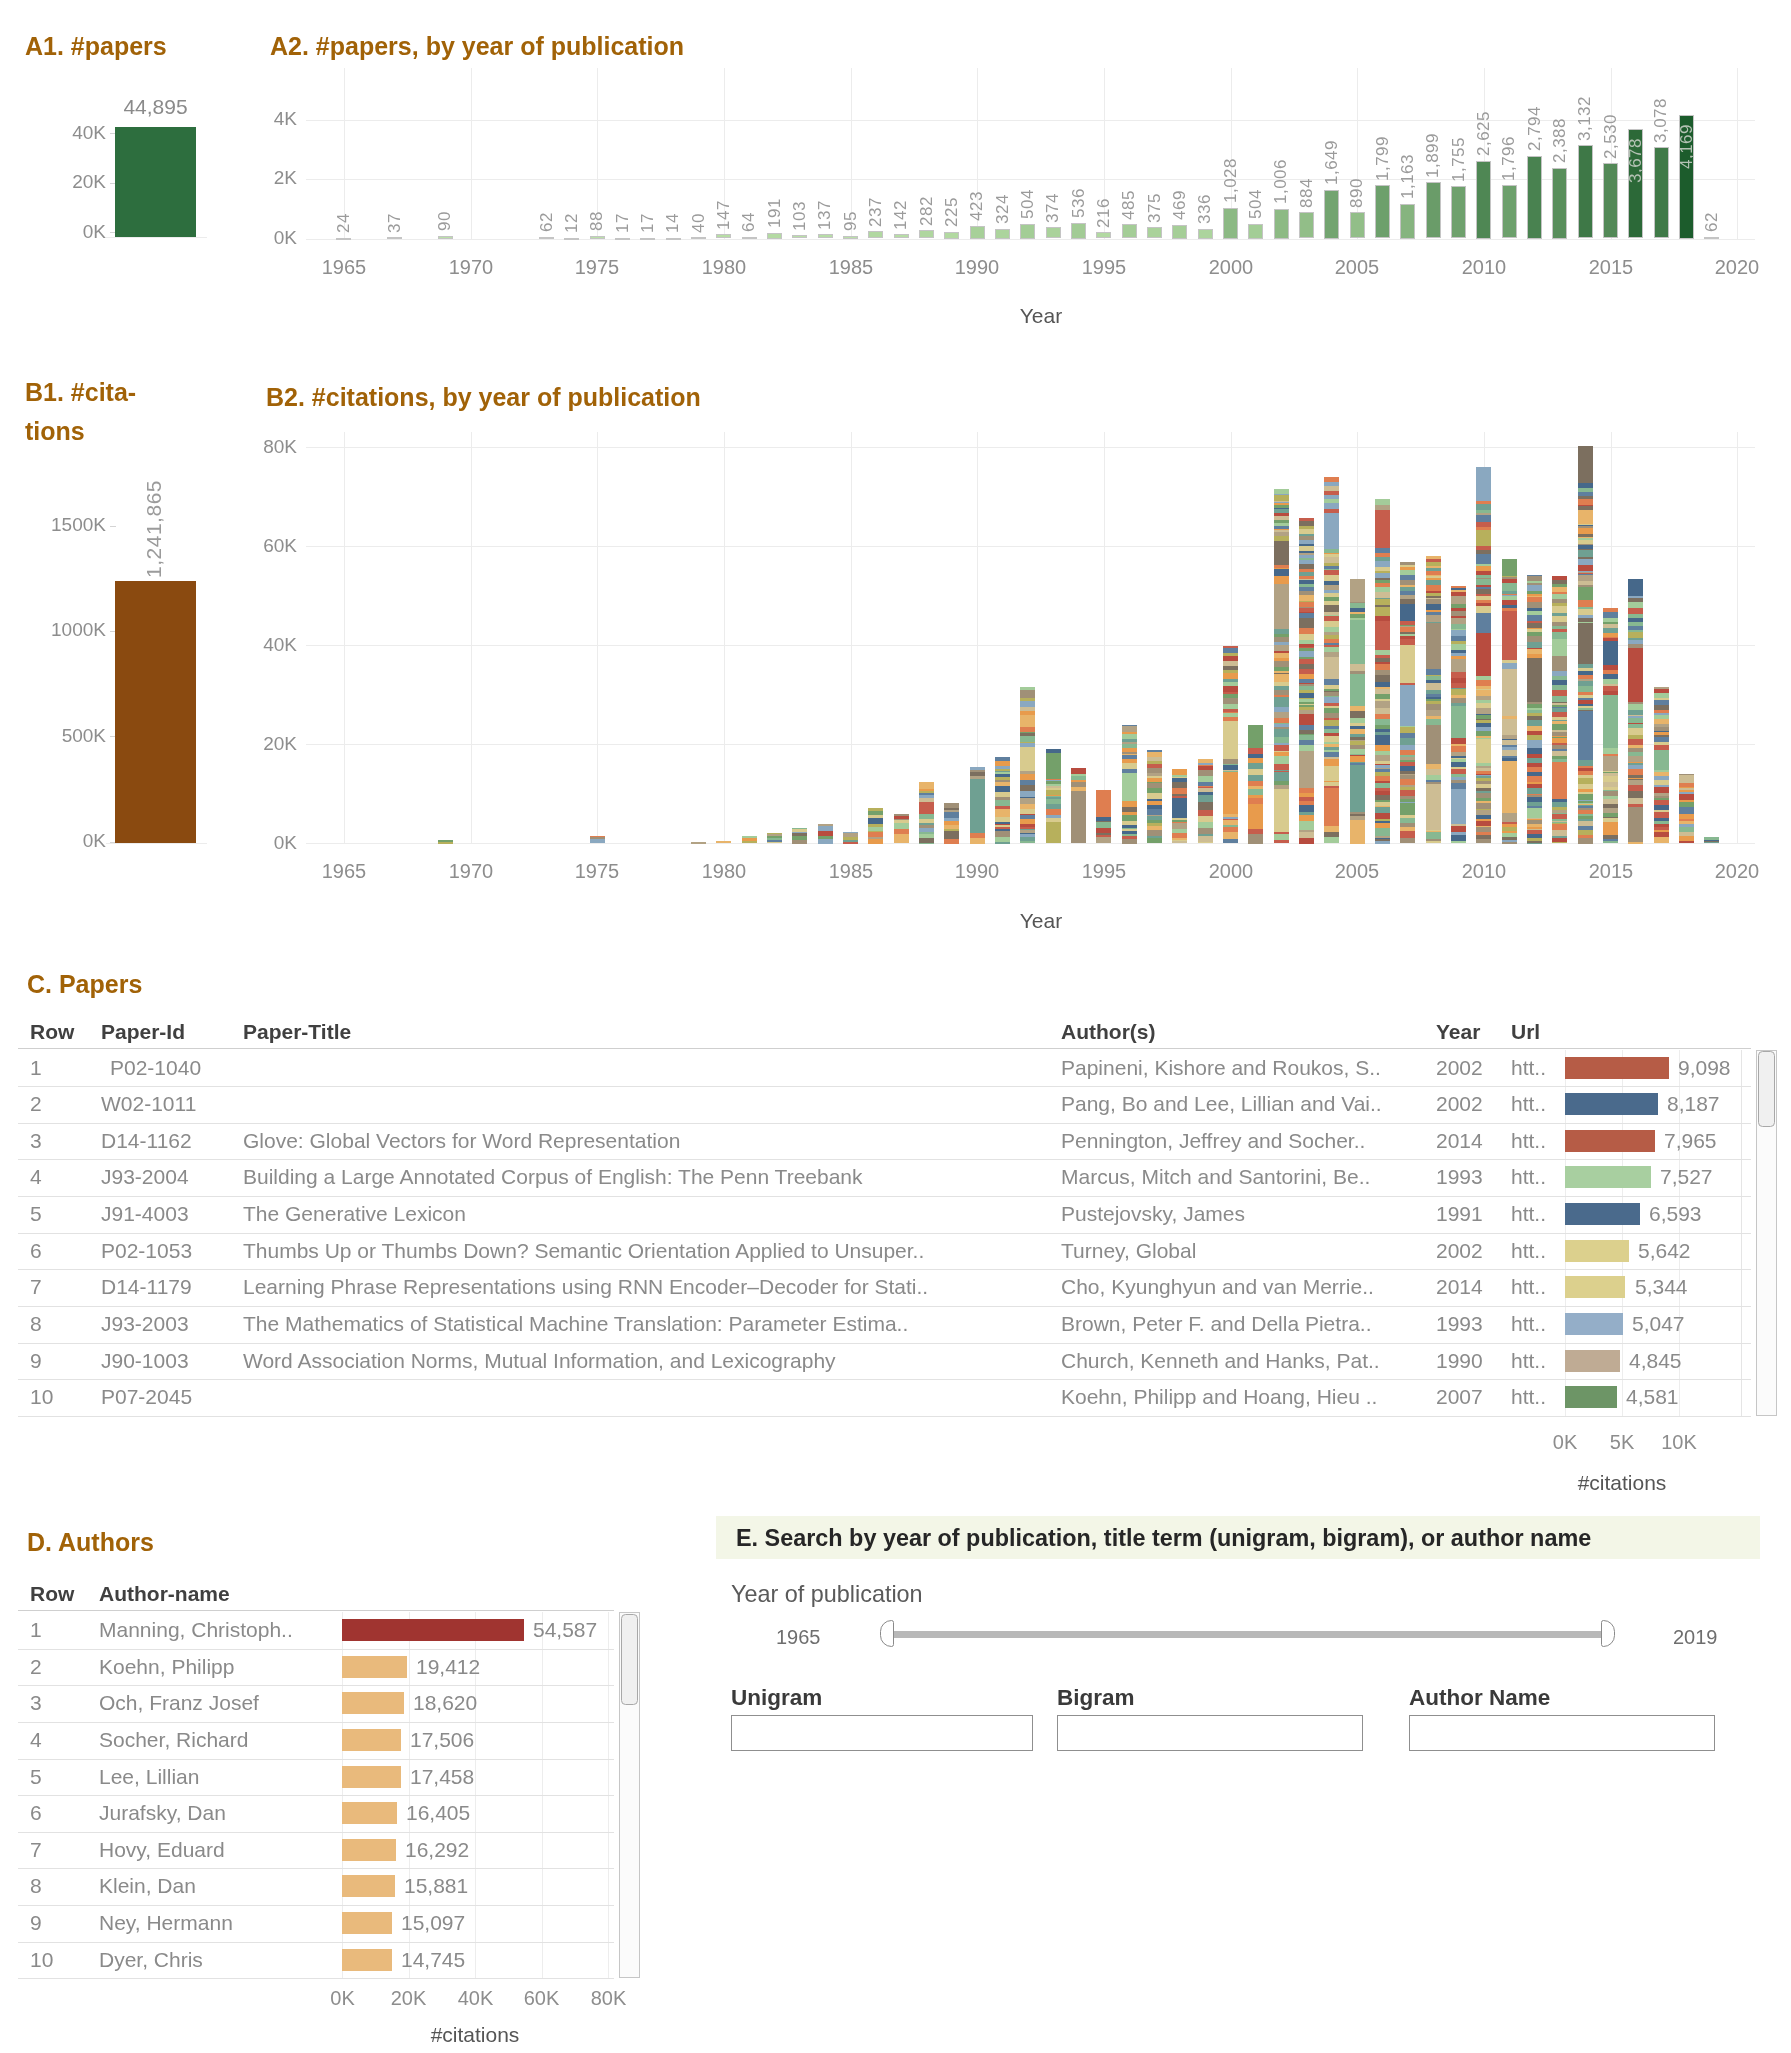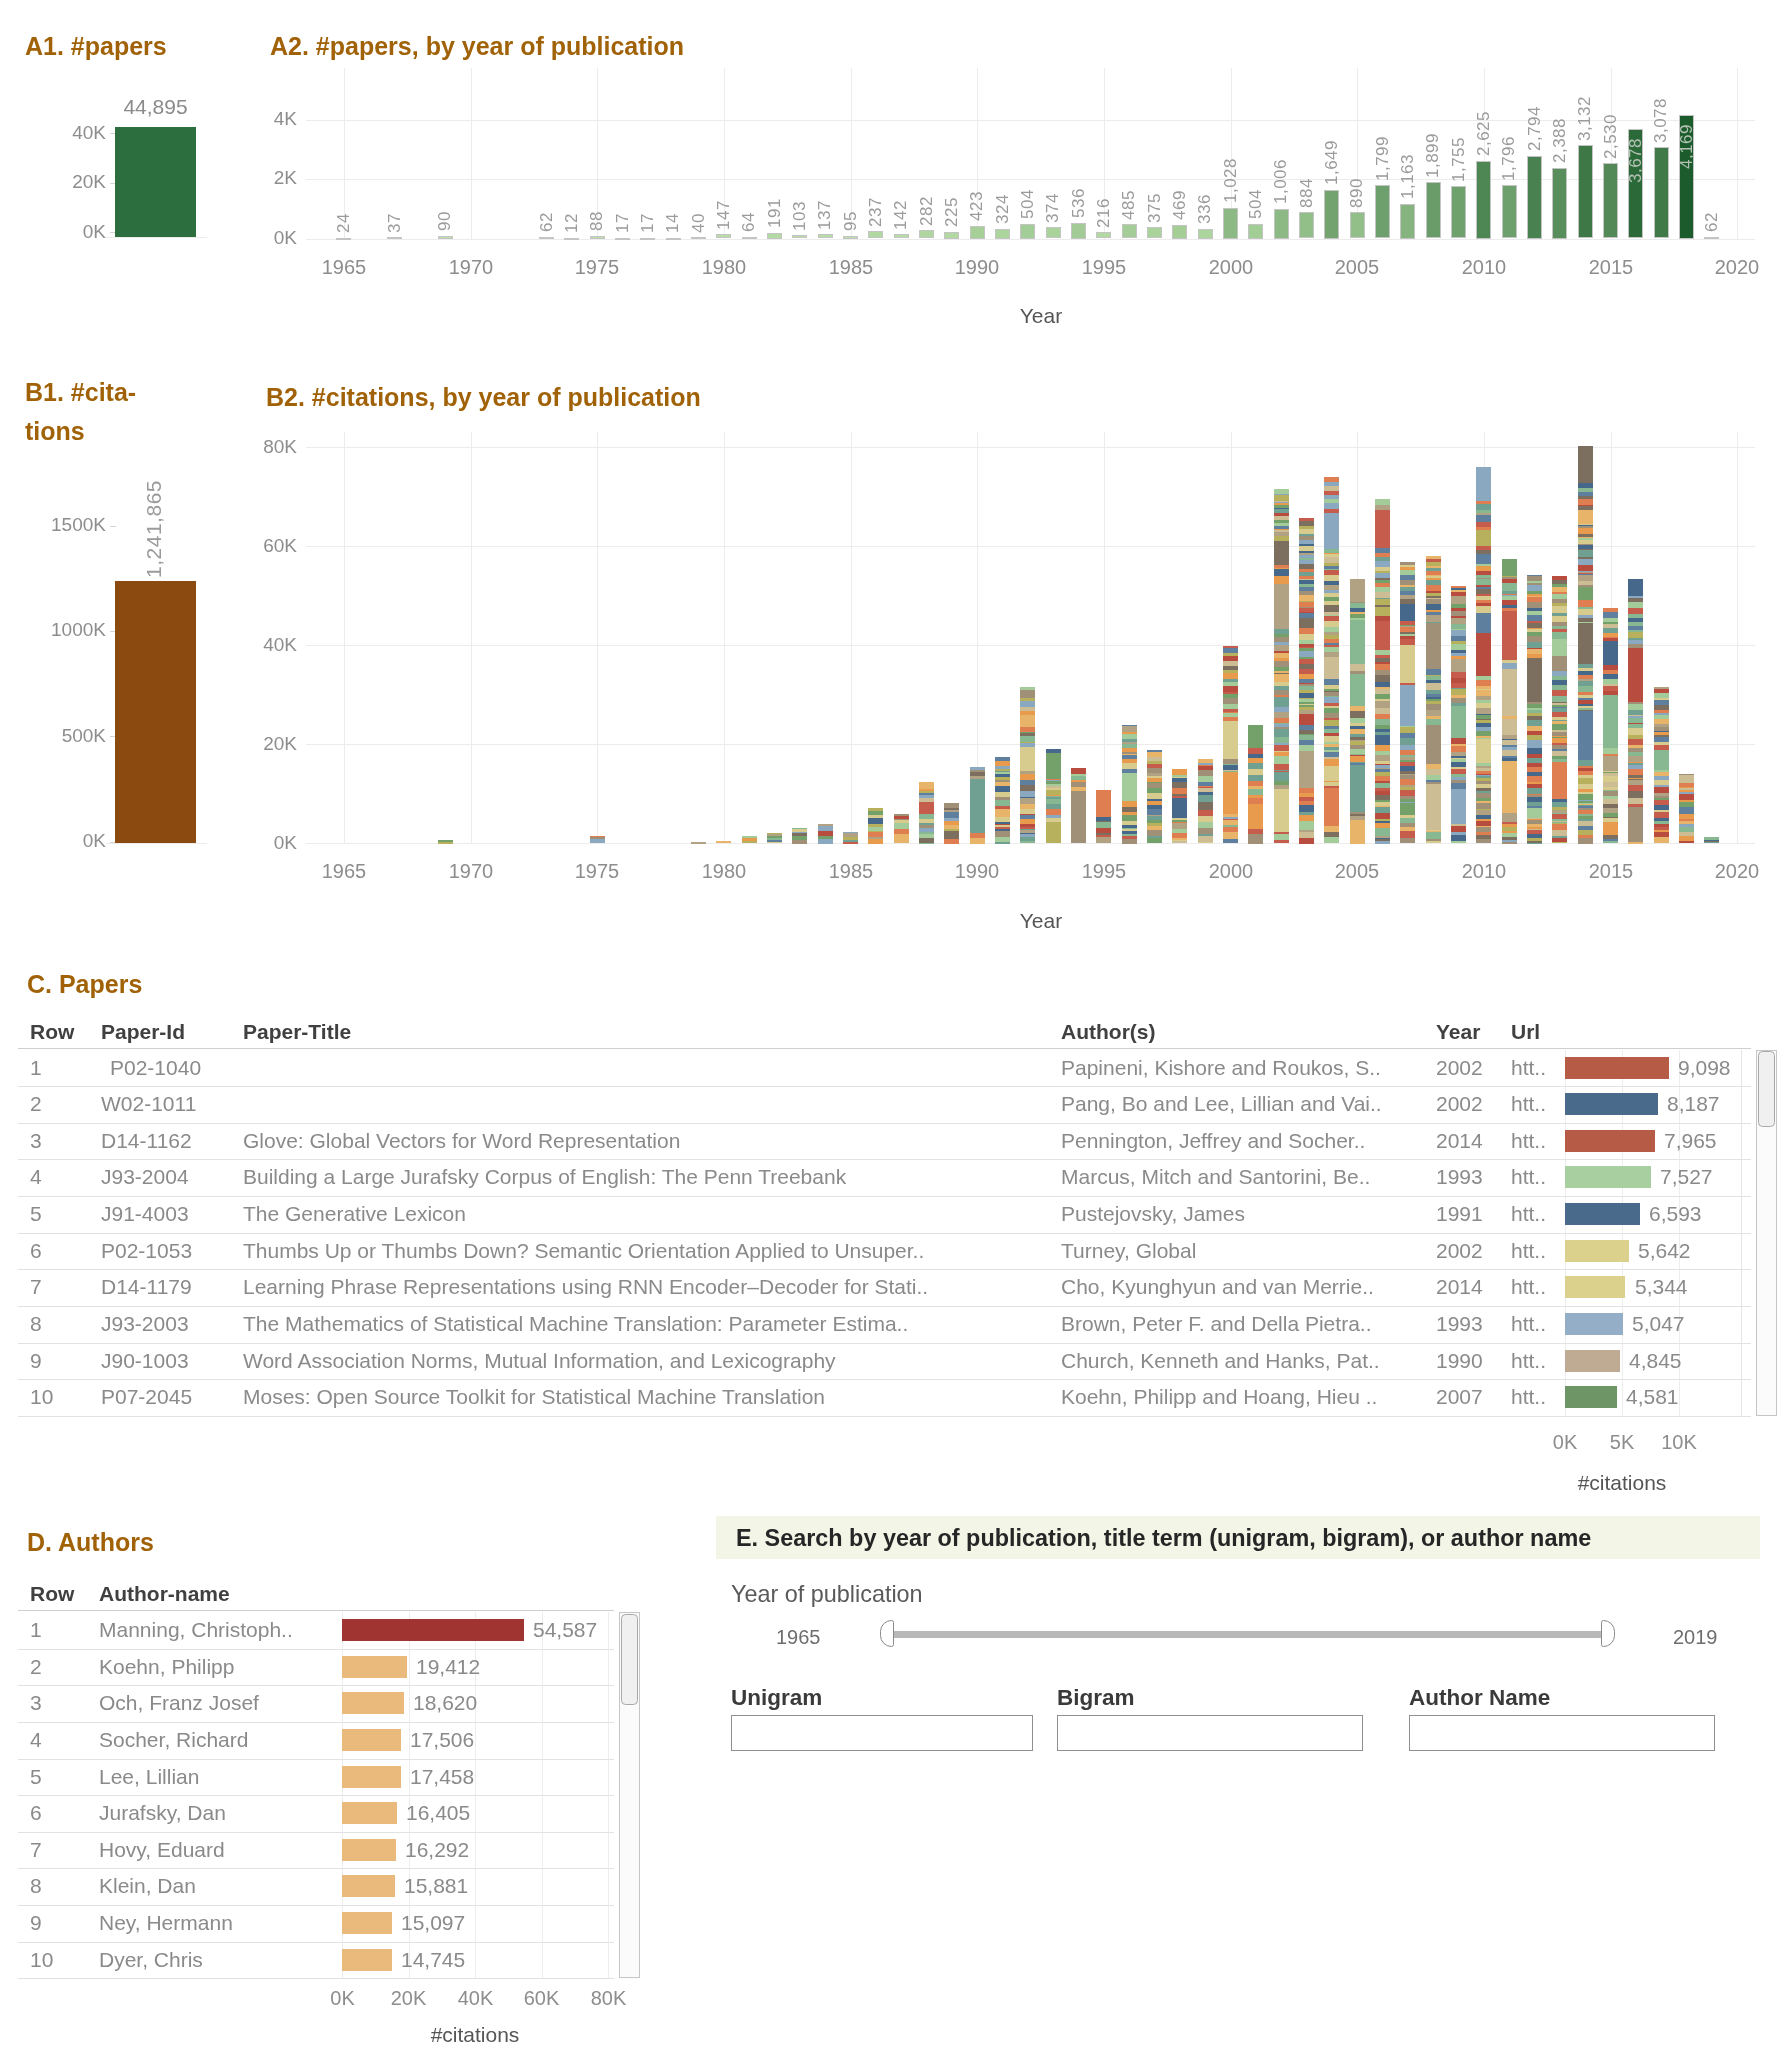--- a/index.html
+++ b/index.html
@@ -1684,21 +1684,21 @@
         <div class="cell" style="left: 1061px; top: 6.3px; width: 362px;">Pennington, Jeffrey and Socher..</div>
         <div class="cell" style="left: 1436px; top: 6.3px;">2014</div>
         <div class="cell" style="left: 1511px; top: 6.3px;">htt..</div>
         <div class="hbar" style="left: 1565px; top: 7.2px; width: 90px; height: 21.6px; background: rgb(182, 92, 70);"></div>
         <div class="hval" style="left: 1664px; top: 6.3px;">7,965</div>
       </div>
       <div class="rowline" style="left: 18px; top: 1159px; width: 1733px;"></div>
       <div style="position: absolute; left: 0px; top: 1159px; width: 1791px; height: 37px;">
         <div class="cell" style="left: 30px; top: 6.3px;">4</div>
         <div class="cell" style="left: 101px; top: 6.3px;">J93-2004</div>
-        <div class="cell" style="left: 243px; top: 6.3px; width: 806px;">Building a Large Jurafsky Corpus of English: The Penn Treebank</div>
+        <div class="cell" style="left: 243px; top: 6.3px; width: 806px;">Building a Large Annotated Corpus of English: The Penn Treebank</div>
         <div class="cell" style="left: 1061px; top: 6.3px; width: 362px;">Marcus, Mitch and Santorini, Be..</div>
         <div class="cell" style="left: 1436px; top: 6.3px;">1993</div>
         <div class="cell" style="left: 1511px; top: 6.3px;">htt..</div>
         <div class="hbar" style="left: 1565px; top: 7.2px; width: 86px; height: 21.6px; background: rgb(168, 207, 160);"></div>
         <div class="hval" style="left: 1660px; top: 6.3px;">7,527</div>
       </div>
       <div class="rowline" style="left: 18px; top: 1196px; width: 1733px;"></div>
       <div style="position: absolute; left: 0px; top: 1196px; width: 1791px; height: 37px;">
         <div class="cell" style="left: 30px; top: 6.3px;">5</div>
         <div class="cell" style="left: 101px; top: 6.3px;">J91-4003</div>
@@ -1750,21 +1750,20 @@
         <div class="cell" style="left: 1061px; top: 6.3px; width: 362px;">Church, Kenneth and Hanks, Pat..</div>
         <div class="cell" style="left: 1436px; top: 6.3px;">1990</div>
         <div class="cell" style="left: 1511px; top: 6.3px;">htt..</div>
         <div class="hbar" style="left: 1565px; top: 7.2px; width: 55px; height: 21.6px; background: rgb(191, 171, 148);"></div>
         <div class="hval" style="left: 1629px; top: 6.3px;">4,845</div>
       </div>
       <div class="rowline" style="left: 18px; top: 1379px; width: 1733px;"></div>
       <div style="position: absolute; left: 0px; top: 1379px; width: 1791px; height: 37px;">
         <div class="cell" style="left: 30px; top: 6.3px;">10</div>
         <div class="cell" style="left: 101px; top: 6.3px;">P07-2045</div>
-        <div class="cell" style="left: 243px; top: 6.3px; width: 806px;">Moses: Open Source Toolkit for Statistical Machine Translation</div>
         <div class="cell" style="left: 1061px; top: 6.3px; width: 362px;">Koehn, Philipp and Hoang, Hieu ..</div>
         <div class="cell" style="left: 1436px; top: 6.3px;">2007</div>
         <div class="cell" style="left: 1511px; top: 6.3px;">htt..</div>
         <div class="hbar" style="left: 1565px; top: 7.2px; width: 52px; height: 21.6px; background: rgb(109, 149, 102);"></div>
         <div class="hval" style="left: 1626px; top: 6.3px;">4,581</div>
       </div>
       <div class="rowline" style="left: 18px; top: 1416px; width: 1733px;"></div>
       <div class="sb-track" style="left: 1756px; top: 1050px; width: 21px; height: 366px;"></div>
       <div class="sb-thumb" style="left: 1758px; top: 1051px; width: 17px; height: 76px;"></div>
       <div class="t axis-title" style="left: 1622px; top: 1471px;">#citations</div>

